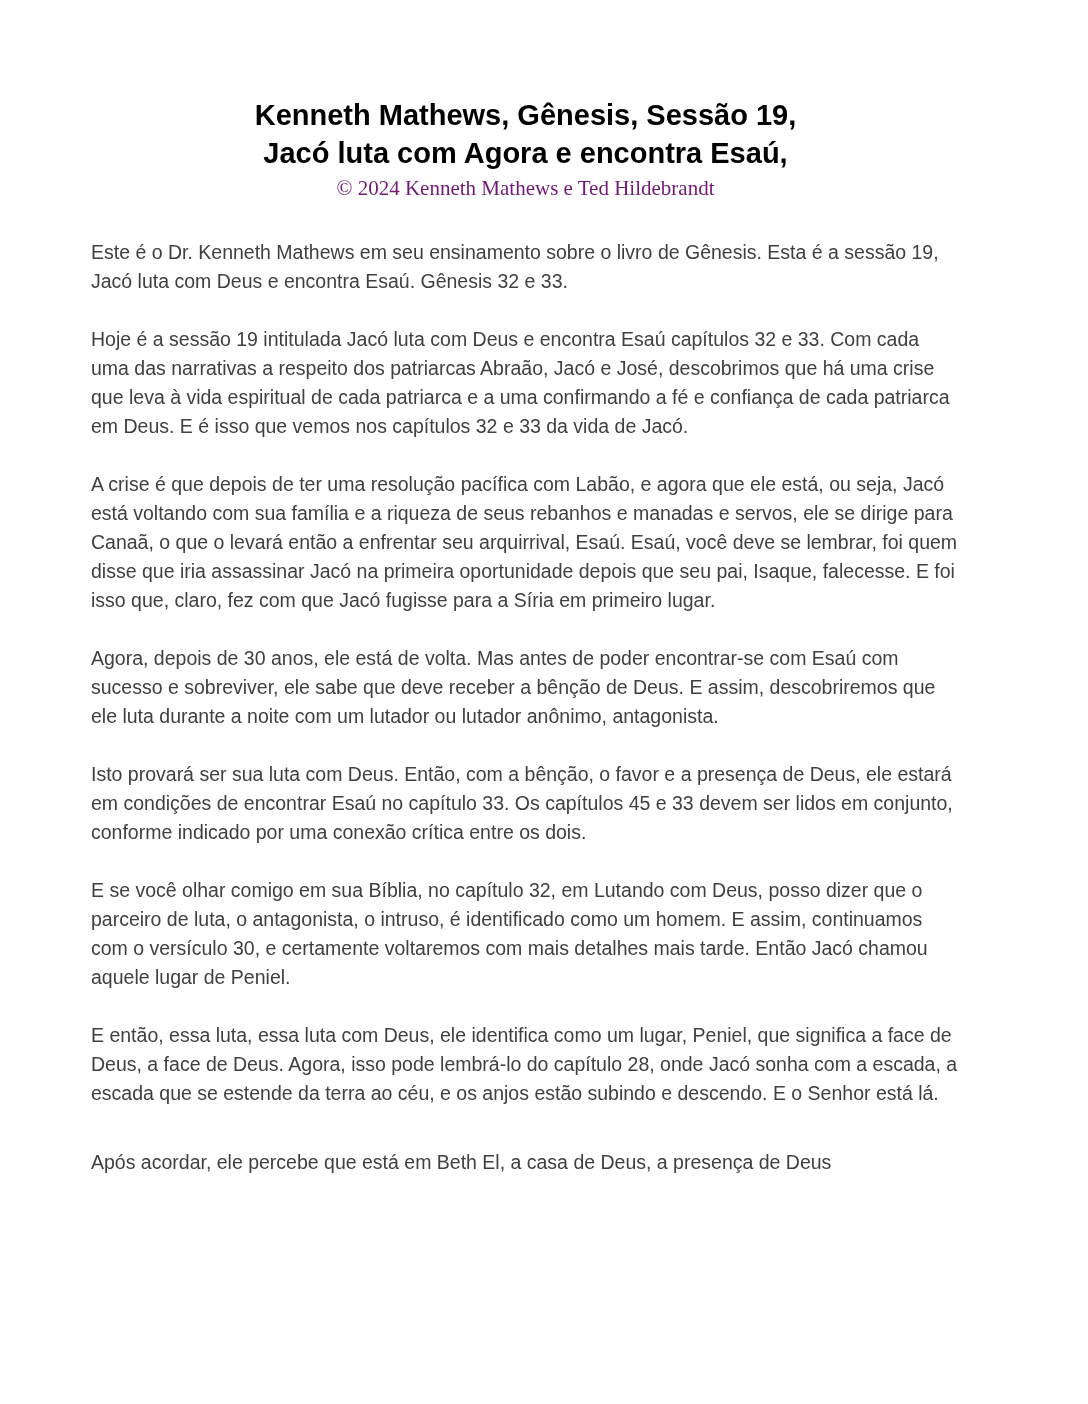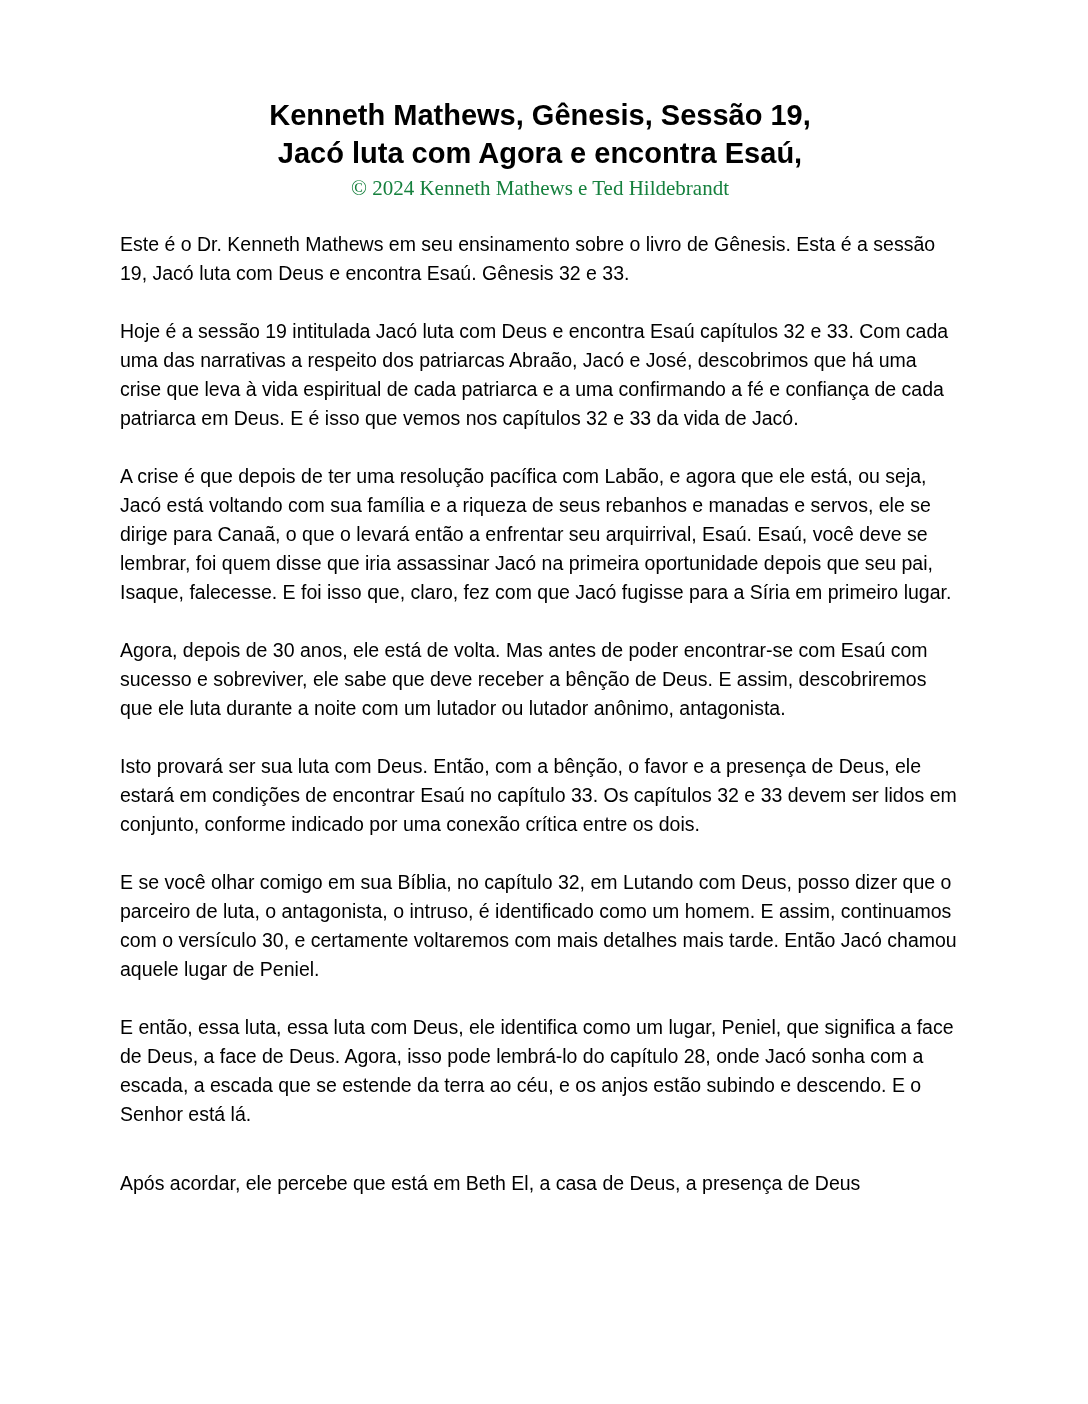--- a/index.html
+++ b/index.html
@@ -8,66 +8,66 @@
     width: 1088px;
     height: 1404px;
     margin: 0 auto;
     font-family: "Liberation Sans", sans-serif;
     color: #000000;
     overflow: hidden;
   }
   .page {
     width: 1088px;
     height: 1404px;
-    padding: 96px 128px 40px 120px;
+    padding: 96px 128px 40px 91px;
     background: #ffffff;
   }
   .title {
     font-family: "Liberation Sans", sans-serif;
     font-weight: 700;
     font-size: 29px;
     line-height: 38px;
     text-align: center;
     color: #000000;
   }
   .title-line { display: block; }
   .copyright {
     font-family: "Liberation Serif", serif;
     font-size: 21px;
     line-height: 28px;
     text-align: center;
     margin-top: 2px;
-    margin-bottom: 28px;
-    color: #15803d;
+    margin-bottom: 36px;
+    color: #701a75;
   }
   .doc-body p {
     font-size: 19.5px;
     line-height: 29px;
     margin: 0 0 29px 0;
     text-align: left;
-    color: #000000;
+    color: #404040;
   }
   .doc-body p:last-child { margin-bottom: 0; margin-top: 40px; }
 </style>
 </head>
 <body>
 
 <div class="page">
 
   <h1 class="title">
     <span class="title-line">Kenneth Mathews, Gênesis, Sessão 19,</span>
     <span class="title-line">Jacó luta com Agora e encontra Esaú,</span>
   </h1>
 
   <div class="copyright">© 2024 Kenneth Mathews e Ted Hildebrandt</div>
 
   <div class="doc-body">
     <p>Este é o Dr. Kenneth Mathews em seu ensinamento sobre o livro de Gênesis. Esta é a sessão 19, Jacó luta com Deus e encontra Esaú. Gênesis 32 e 33.</p>
     <p>Hoje é a sessão 19 intitulada Jacó luta com Deus e encontra Esaú capítulos 32 e 33. Com cada uma das narrativas a respeito dos patriarcas Abraão, Jacó e José, descobrimos que há uma crise que leva à vida espiritual de cada patriarca e a uma confirmando a fé e confiança de cada patriarca em Deus. E é isso que vemos nos capítulos 32 e 33 da vida de Jacó.</p>
     <p>A crise é que depois de ter uma resolução pacífica com Labão, e agora que ele está, ou seja, Jacó está voltando com sua família e a riqueza de seus rebanhos e manadas e servos, ele se dirige para Canaã, o que o levará então a enfrentar seu arquirrival, Esaú. Esaú, você deve se lembrar, foi quem disse que iria assassinar Jacó na primeira oportunidade depois que seu pai, Isaque, falecesse. E foi isso que, claro, fez com que Jacó fugisse para a Síria em primeiro lugar.</p>
     <p>Agora, depois de 30 anos, ele está de volta. Mas antes de poder encontrar-se com Esaú com sucesso e sobreviver, ele sabe que deve receber a bênção de Deus. E assim, descobriremos que ele luta durante a noite com um lutador ou lutador anônimo, antagonista.</p>
-    <p>Isto provará ser sua luta com Deus. Então, com a bênção, o favor e a presença de Deus, ele estará em condições de encontrar Esaú no capítulo 33. Os capítulos 32 e 33 devem ser lidos em conjunto, conforme indicado por uma conexão crítica entre os dois.</p>
+    <p>Isto provará ser sua luta com Deus. Então, com a bênção, o favor e a presença de Deus, ele estará em condições de encontrar Esaú no capítulo 33. Os capítulos 45 e 33 devem ser lidos em conjunto, conforme indicado por uma conexão crítica entre os dois.</p>
     <p>E se você olhar comigo em sua Bíblia, no capítulo 32, em Lutando com Deus, posso dizer que o parceiro de luta, o antagonista, o intruso, é identificado como um homem. E assim, continuamos com o versículo 30, e certamente voltaremos com mais detalhes mais tarde. Então Jacó chamou aquele lugar de Peniel.</p>
     <p>E então, essa luta, essa luta com Deus, ele identifica como um lugar, Peniel, que significa a face de Deus, a face de Deus. Agora, isso pode lembrá-lo do capítulo 28, onde Jacó sonha com a escada, a escada que se estende da terra ao céu, e os anjos estão subindo e descendo. E o Senhor está lá.</p>
     <p>Após acordar, ele percebe que está em Beth El, a casa de Deus, a presença de Deus</p>
   </div>
 
 </div>
 
 </body></html>

